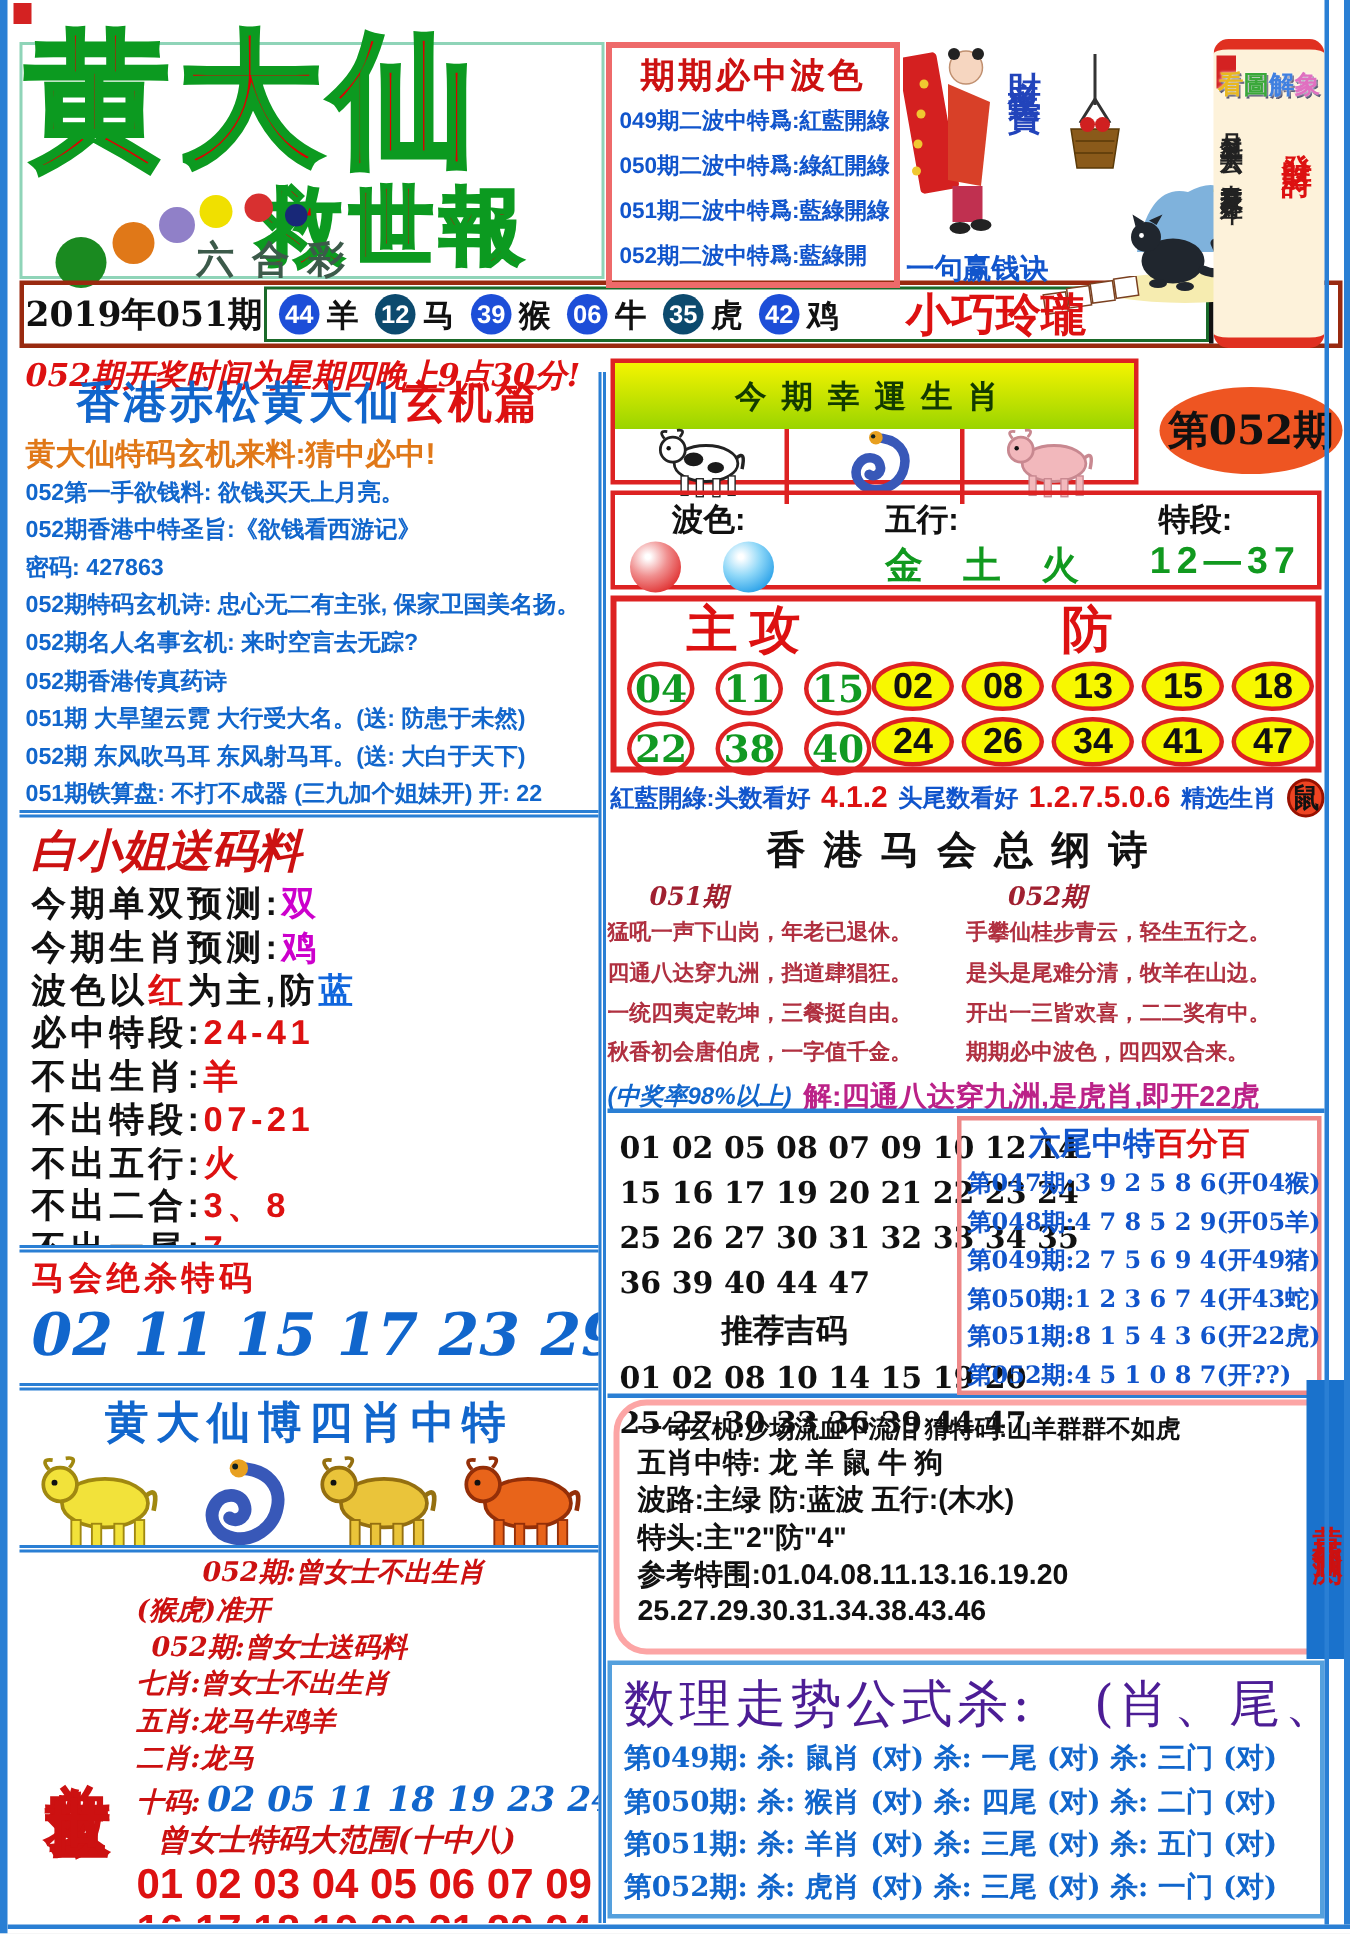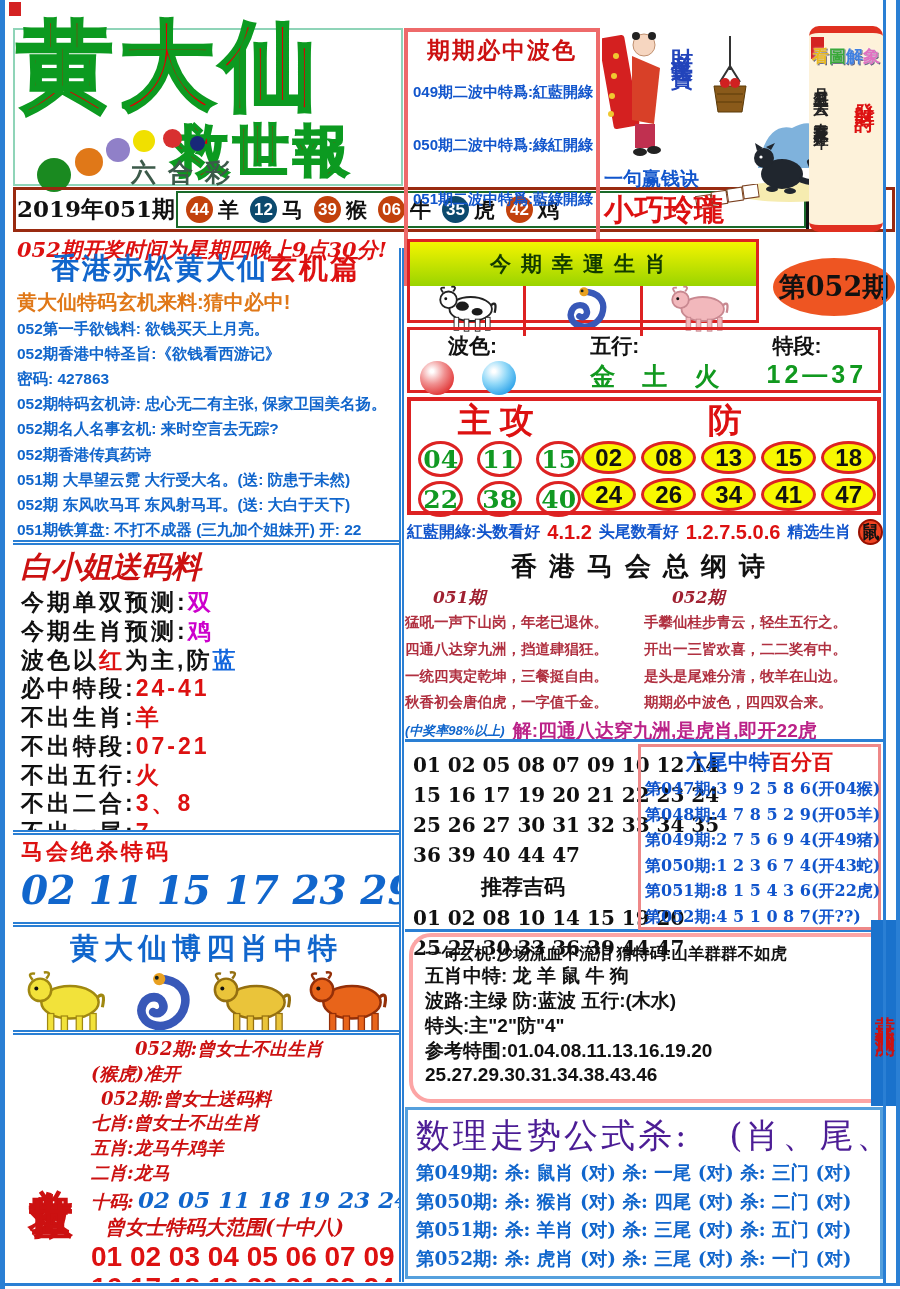--- a/index.html
+++ b/index.html
@@ -17,28 +17,28 @@
               font-size:56px; color:#dd0000; letter-spacing:4px; -webkit-text-stroke:2px #0c9a20; white-space:nowrap;}
   .dot { position:absolute; border-radius:50%; }
   .lhc-label { position:absolute; left:116px; top:126px; font-size:25px; font-weight:bold; color:#3c5a4a; letter-spacing:12px; }
 
   .date-row { position:absolute; left:8px; top:187px; width:882px; height:45px; border:3px solid #992a10;
               display:flex; align-items:center; }
   .issue-label { width:160px; text-align:center; font-family:"DejaVu Serif",serif; font-weight:bold; font-size:23px; color:#111; }
   .balls-box { display:flex; align-items:center; gap:5px; border:2px solid #1a6a2a; height:37px; padding:0 8px; flex:1; }
   .ball { width:27px; height:27px; border-radius:50%; color:#fff; font-weight:bold; font-size:17px;
           display:flex; align-items:center; justify-content:center; }
-  .ball.green { background:#c2410c; } .ball.red { background:#0c4a6e; }
+  .ball.green { background:#1d4ed8; } .ball.red { background:#0c4a6e; }
   .ball-zodiac { font-size:21px; font-weight:bold; color:#111; margin-right:6px; }
   .last-ball-cell { display:flex; align-items:center; gap:5px; padding:0 12px; border-left:3px solid #111; height:100%; }
   .notice { position:absolute; left:12px; top:236px; font-family:"DejaVu Serif",serif; font-style:italic;
             font-weight:bold; font-size:21px; color:#dd1111; }
 
   
-  .bose-box { position:absolute; left:399px; top:28px; width:196px; height:258px; border:4px solid #ee6a6a;
+  .bose-box { position:absolute; left:399px; top:28px; width:196px; height:164px; border:4px solid #ee6a6a;
               padding:3px 5px; display:flex; flex-direction:column; }
   .bose-title { text-align:center; color:#cc1111; font-weight:bold; font-size:23px; font-family:"DejaVu Serif",serif; letter-spacing:2px; }
   .bose-lines { flex:1; display:flex; flex-direction:column; justify-content:space-around; }
   .bose-line { color:#1155cc; font-weight:bold; font-size:15px; white-space:nowrap; }
 
   
   .art { position:absolute; left:597px; top:26px; width:281px; height:208px; }
   .caitong { position:absolute; left:66px; top:4px; height:155px; writing-mode:vertical-rl; text-orientation:upright;
              color:#2244bb; font-weight:bold; font-size:22px; font-family:"DejaVu Serif",serif; letter-spacing:6px; }
   .phrase-label { position:absolute; left:2px; top:140px; color:#1155cc; font-weight:bold; font-size:19px; font-family:"DejaVu Serif",serif; }
@@ -93,21 +93,21 @@
                  display:flex; align-items:center; justify-content:center; color:#111; font-size:18px; font-weight:bold; }
 
   
   .poem-box { position:absolute; left:400px; top:547px; width:478px; height:192px; padding-top:2px; }
   .poem-title { text-align:center; font-family:"DejaVu Serif",serif; font-weight:bold; font-size:26px; color:#111; letter-spacing:12px; }
   .poem-cols { display:flex; margin-top:2px; }
   .poem-col { width:50%; }
   .poem-issue { font-family:"DejaVu Serif",serif; font-style:italic; font-weight:bold; font-size:17px; color:#a02030; margin-left:28px; }
   .poem-line { color:#b03040; font-family:"DejaVu Serif",serif; font-weight:bold; font-size:14.5px; line-height:1.85; white-space:nowrap; }
   .poem-foot { display:flex; align-items:center; margin-top:2px; }
-  .poem-rate { color:#1166cc; font-weight:bold; font-style:italic; font-size:13px; white-space:nowrap; }
+  .poem-rate { color:#1166cc; font-weight:bold; font-style:italic; font-size:16px; white-space:nowrap; }
   .poem-jie { color:#bb2288; font-weight:bold; font-size:19px; margin-left:8px; white-space:nowrap; }
 
   
   .mid-wrap { position:absolute; left:400px; top:739px; width:478px; height:193px; border-top:3px solid #2a7fd4; border-bottom:3px solid #2a7fd4; }
   .tj-block { position:absolute; left:0; top:0; width:230px; height:100%; padding:8px 2px 0 8px; }
   .tj-line { font-family:"DejaVu Serif",serif; font-weight:bold; font-size:20px; color:#111; line-height:1.5; white-space:nowrap; }
   .tj-title { text-align:center; font-weight:bold; font-size:21px; color:#111; margin:3px 0 2px; }
   .liuwei-box { position:absolute; left:233px; top:2px; width:243px; height:186px; border:3px solid #ee8888; padding:1px 4px; }
   .lw-title { text-align:center; font-family:"DejaVu Serif",serif; font-weight:bold; font-size:21px; }
   .lw-blue { color:#1155cc; } .lw-red { color:#dd1111; }
@@ -386,22 +386,22 @@
             <div class="poem-line">猛吼一声下山岗，年老已退休。</div>
             <div class="poem-line">四通八达穿九洲，挡道肆猖狂。</div>
             <div class="poem-line">一统四夷定乾坤，三餐挺自由。</div>
             <div class="poem-line">秋香初会唐伯虎，一字值千金。</div>
           </div>
       </div>
       <div class="poem-col">
         <div class="poem-issue">052期</div>
         <div id="poem-right">
             <div class="poem-line">手攀仙桂步青云，轻生五行之。</div>
+            <div class="poem-line">是头是尾难分清，牧羊在山边。</div>
             <div class="poem-line">开出一三皆欢喜，二二奖有中。</div>
-            <div class="poem-line">是头是尾难分清，牧羊在山边。</div>
             <div class="poem-line">期期必中波色，四四双合来。</div>
           </div>
       </div>
     </div>
     <div class="poem-foot">
       <div class="poem-rate">(中奖率98%以上)</div>
       <div class="poem-jie">解:四通八达穿九洲,是虎肖,即开22虎</div>
     </div>
   </div>
 

